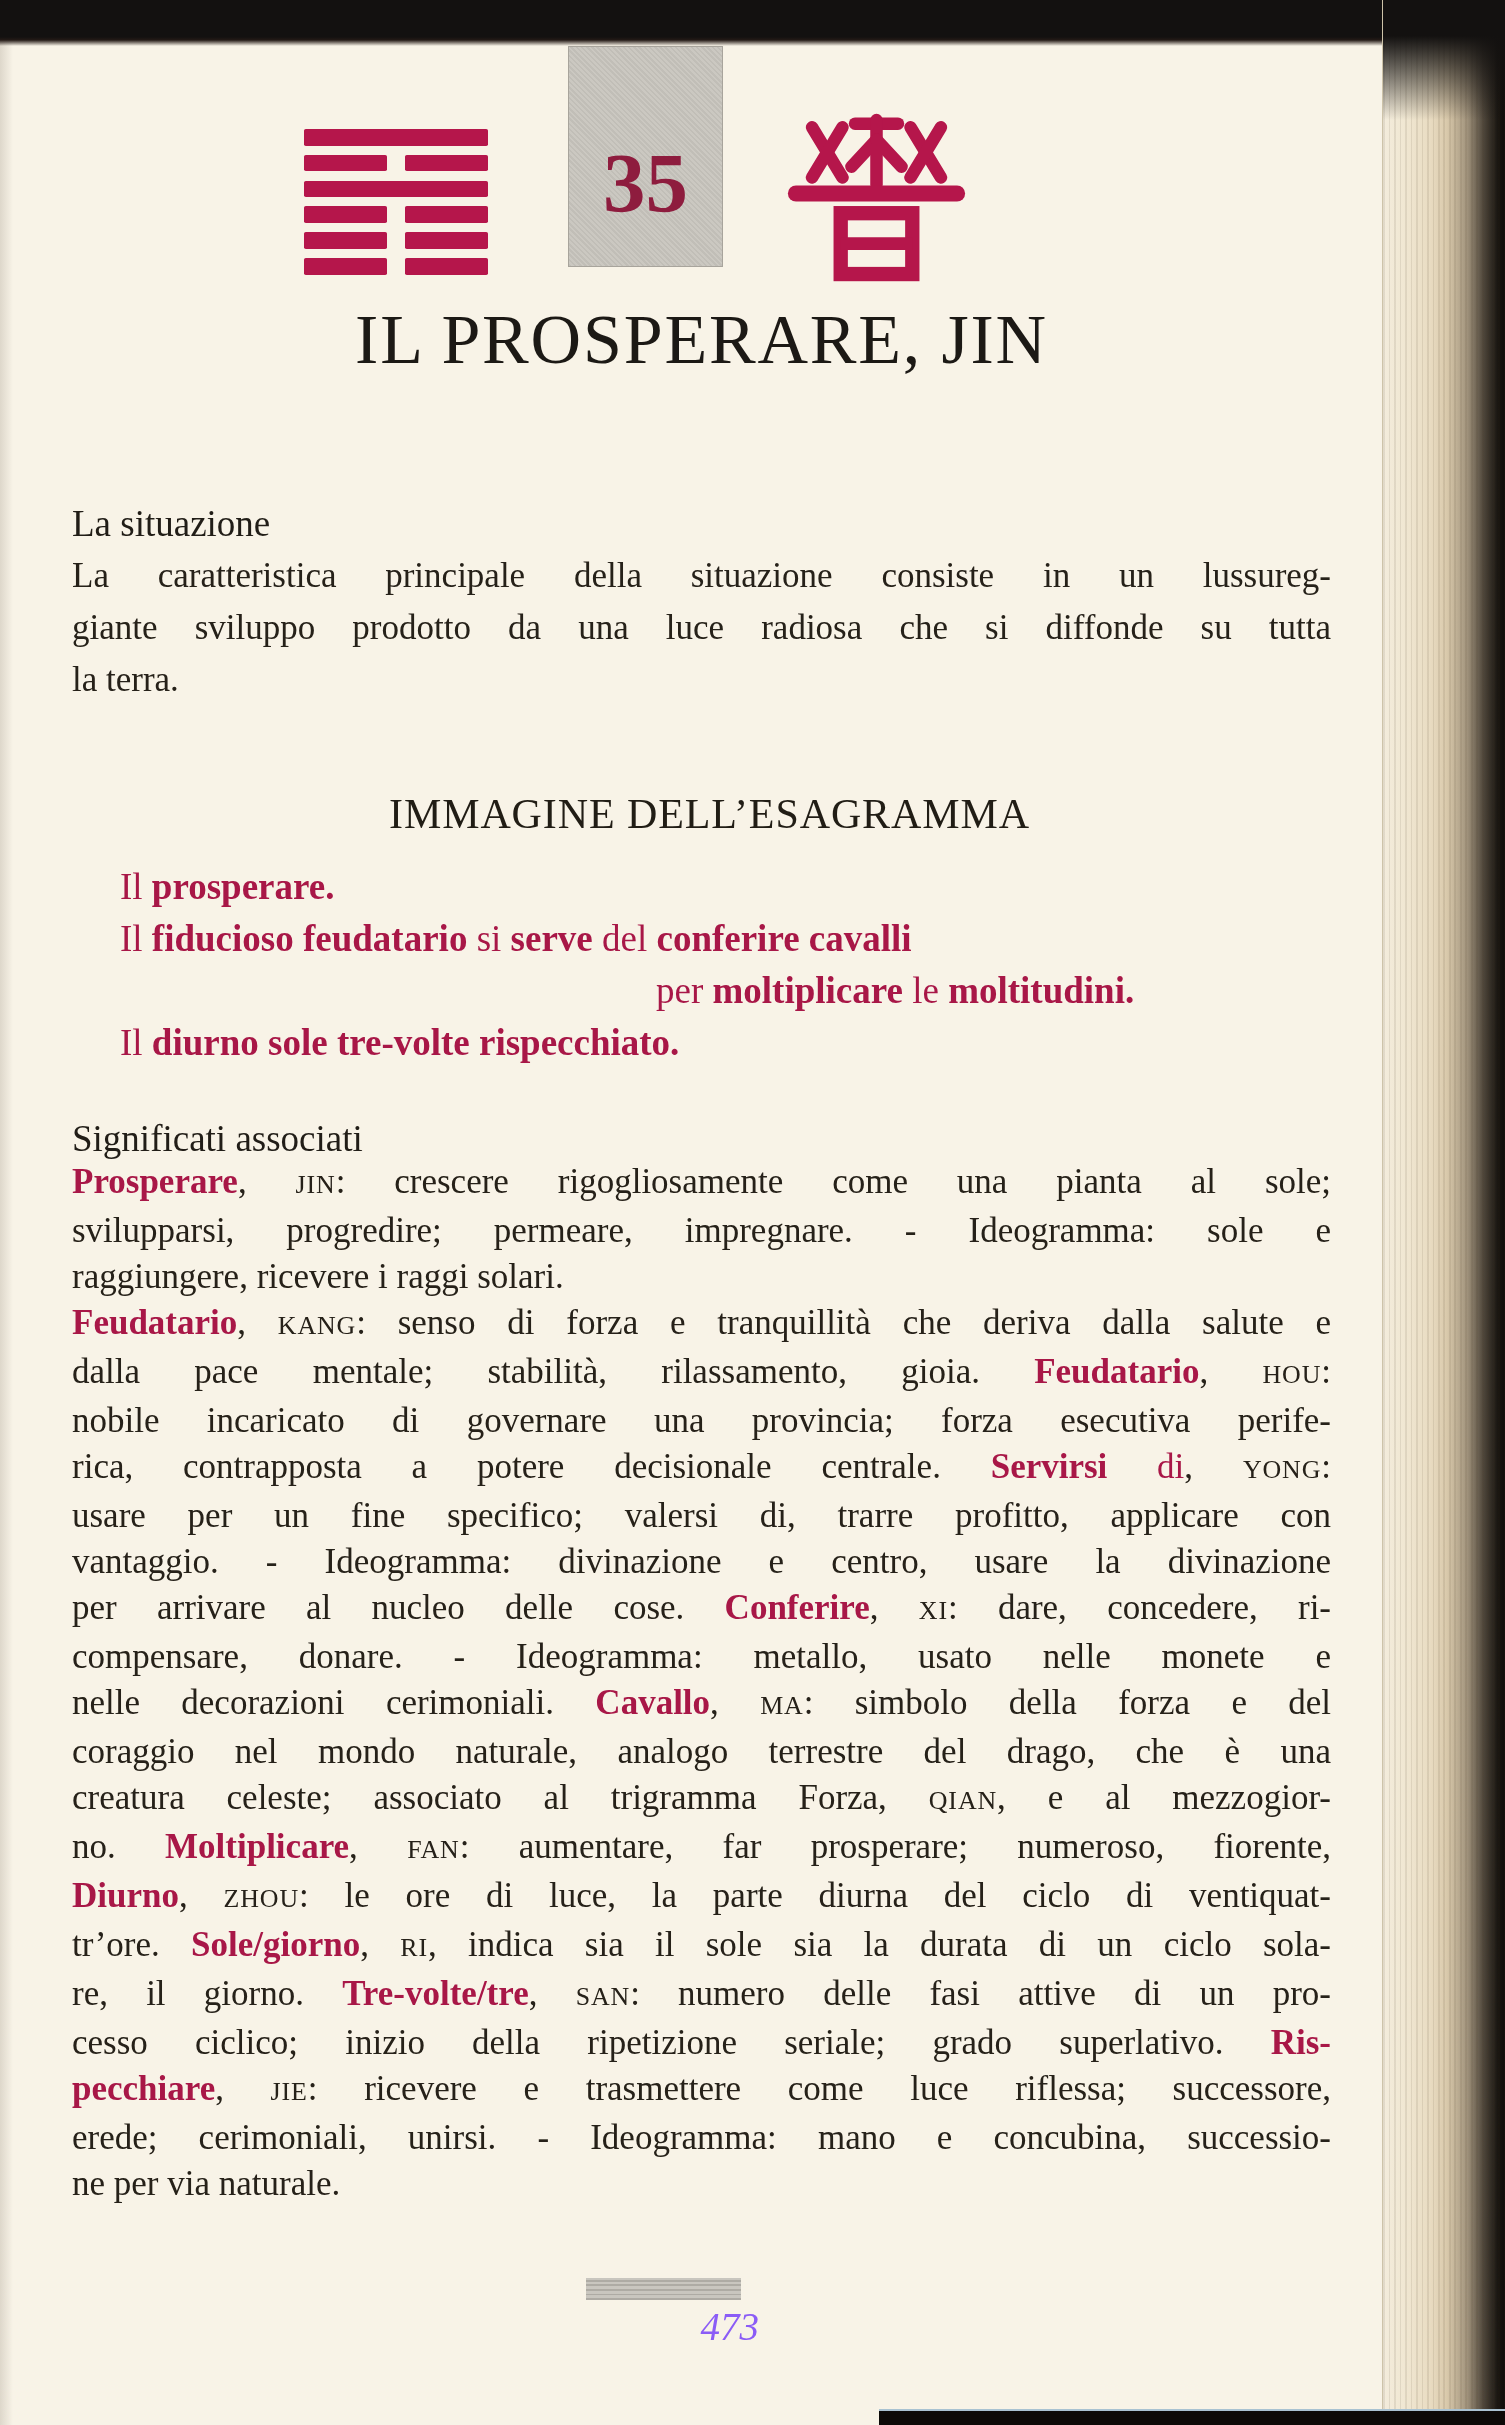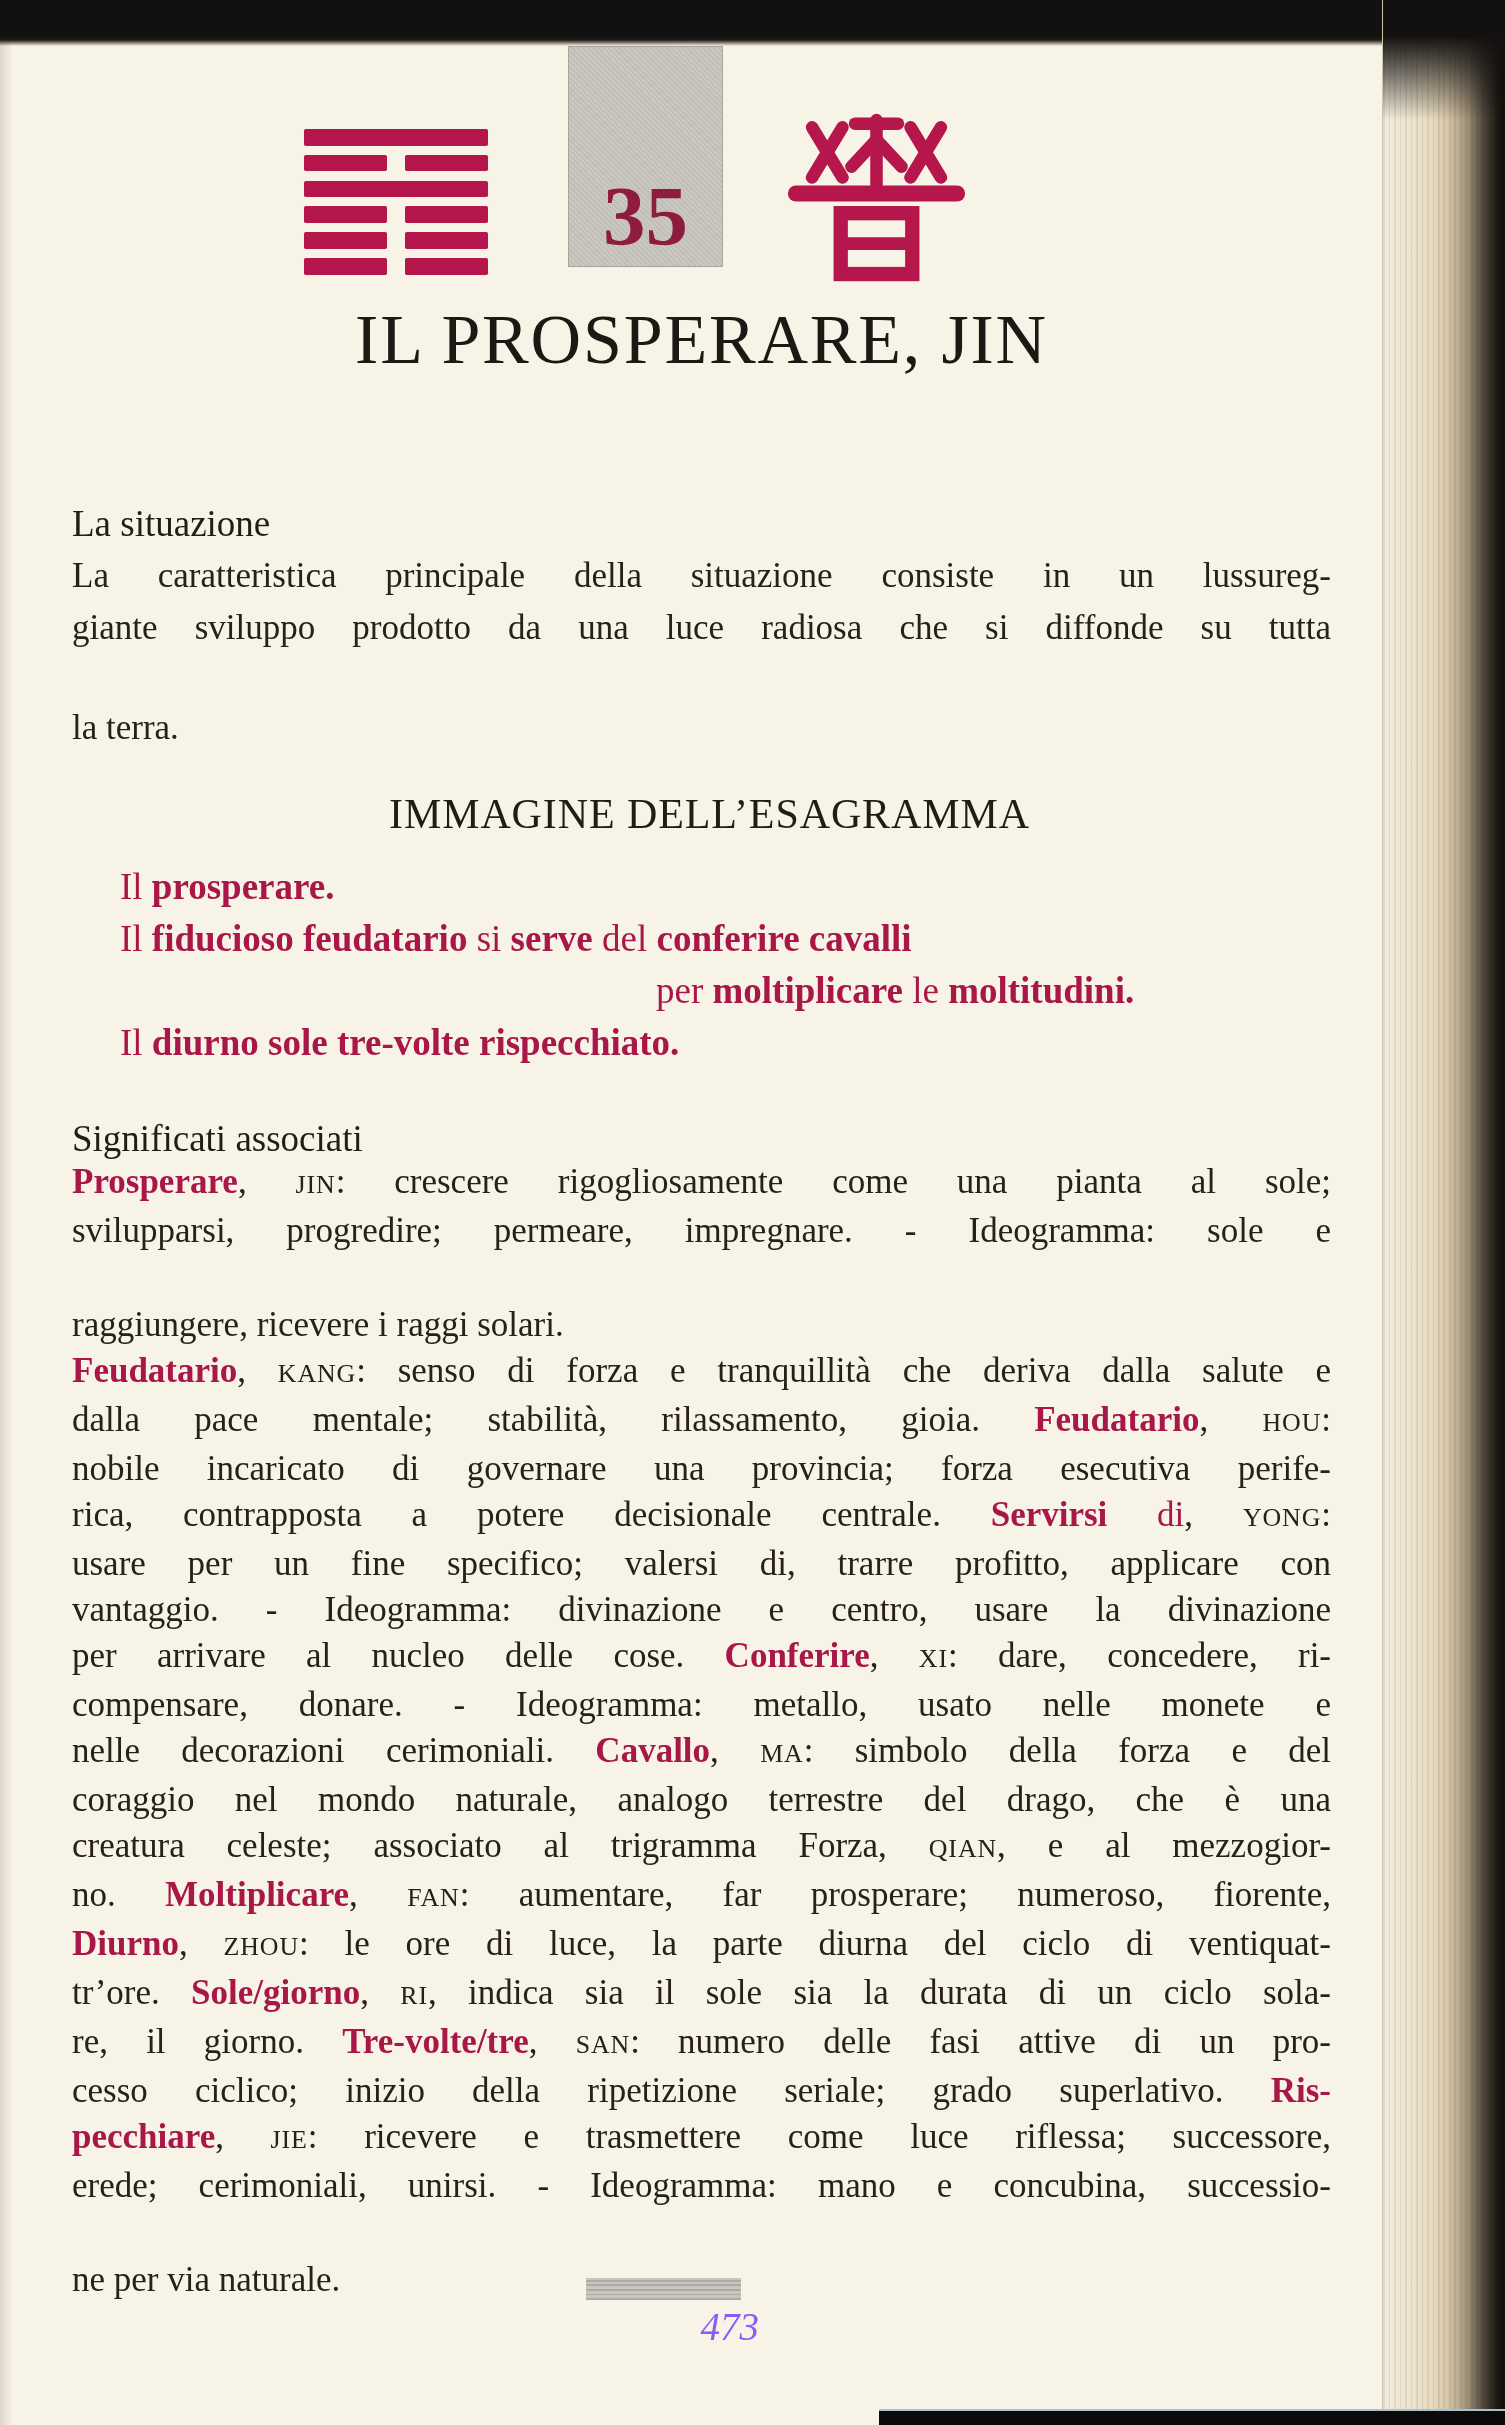--- a/index.html
+++ b/index.html
@@ -29,36 +29,36 @@
   .hexagram{position:absolute;left:304px;top:129px;width:184px;}
   .hexline{height:16.6px;margin-bottom:9.2px;background:var(--hexred);border-radius:1.8px;}
   .hexline.broken{background:none;display:flex;justify-content:space-between;}
   .hexline.broken i{display:block;width:83px;background:var(--hexred);border-radius:1.8px;}
 
   .numbox{position:absolute;left:568px;top:46px;width:153px;height:219px;
           background:
             repeating-linear-gradient(45deg, rgba(120,118,112,.12) 0 1.8px, rgba(0,0,0,0) 1.8px 3.7px),
             #cbc8c1;
           border:0.9px solid #a8a49c;display:flex;align-items:flex-end;justify-content:center;}
-  .numbox span{font-size:85px;line-height:1;color:#8e1c3e;padding-bottom:7px;font-weight:600;}
+  .numbox span{font-size:85px;line-height:1;color:#8e1c3e;padding-bottom:40px;font-weight:600;}
 
   .jin{position:absolute;left:787px;top:99px;}
 
   .title{position:absolute;left:72px;top:300px;width:1259px;margin:0;text-align:center;
          font-size:70px;font-weight:400;letter-spacing:1.8px;color:#1c1915;white-space:nowrap;}
 
   .italic-head{position:absolute;left:72px;font-size:37px;color:#211d17;}
   .sit-head{top:502px;}
   .sig-head{top:1117px;}
 
   .rich{position:absolute;left:72px;width:1259px;font-size:35px;color:var(--ink);}
   .sit-body{top:550px;line-height:52px;}
   .sig-body{top:1159px;line-height:46px;}
   .tline{text-align:justify;text-align-last:justify;}
-  .tline.end{text-align-last:left;margin-top:48px;}
+  .tline.end{text-align-last:left;}
 
   .img-head{position:absolute;left:72px;top:782px;width:1259px;text-align:center;margin:8px;
          font-size:42px;font-weight:400;letter-spacing:0.9px;color:#211d15;white-space:nowrap;}
 
   .verses{position:absolute;left:120px;top:861px;width:1196px;font-size:37px;line-height:52px;}
   .verses .tline{text-align:right;text-align-last:left;}
   .verses .tline.indent{padding-left:536px;}
 
   .seg-n{color:var(--ink);}
   .seg-r{color:var(--red);}

